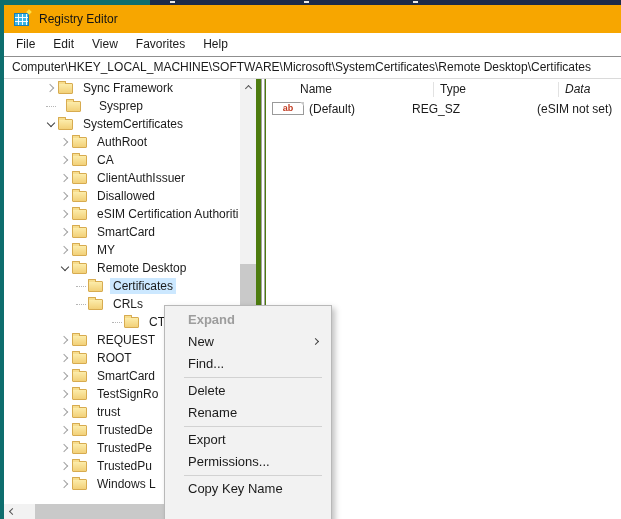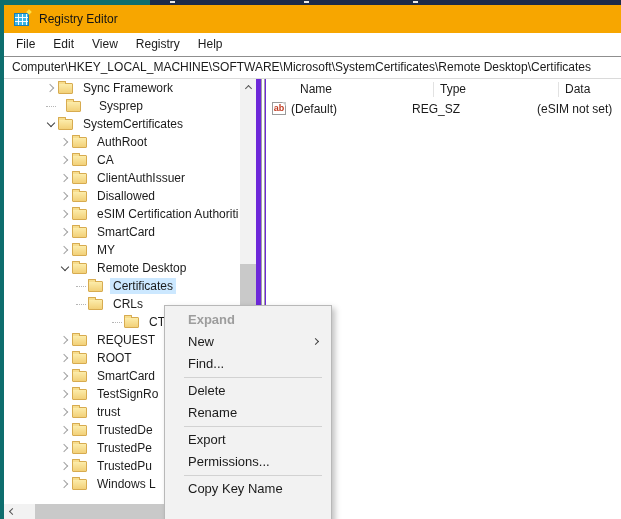--- a/index.html
+++ b/index.html
@@ -1,19 +1,19 @@
 <!DOCTYPE html>
 <html><head>
 <meta charset="utf-8">
 <style>
   * { box-sizing: border-box; margin: 0; padding: 0; }
   body { background:#fff; }
   .stage {
     position: relative; width: 621px; height: 519px; overflow: hidden;
-    background: #6d28d9; font-family: "Liberation Sans", sans-serif;
+    background: #4d7c0f; font-family: "Liberation Sans", sans-serif;
     font-size: 12px; color: #1b1b1b; cursor: default;
   }
   
   .top-strip { position:absolute; left:0; top:0; width:621px; height:5px; background:#1C2B4A; }
   .top-strip .teal { position:absolute; left:0; top:0; width:150px; height:5px; background:#0E6E6E; }
   .top-strip .dash { position:absolute; top:1px; height:2px; width:5px; background:#e9e9e9; }
   .left-stripe { position:absolute; left:0; top:5px; width:4px; height:514px; background:#0E6E6E; }
 
   
   .titlebar { position:absolute; left:4px; top:5px; right:0; height:28px; background:#F7A600;
@@ -69,25 +69,25 @@
   .sb-corner { position:absolute; left:240px; top:504px; width:16px; height:15px; background:#f2f2f2; }
 
   
   .splitter { position:absolute; left:261px; top:79px; width:4px; height:440px; background:#fff;
     border-left:1px solid #a3a3a3; border-right:1px solid #a3a3a3; }
 
   
   .rpanel { position:absolute; left:266px; top:79px; right:0; bottom:0; background:#fff; }
   .rheader { display:flex; height:20px; align-items:center; }
   .hcell { height:15px; line-height:15px; padding-left:6px; border-right:1px solid #e2e2e2; }
-  .hcell.c1 { width:140px;margin-left:28px; } .hcell.c2 { width:125px; } .hcell.c3 { flex:1; border-right:none; }
+  .hcell.c1 { width:140px;margin-left:28px; } .hcell.c2 { width:125px; } .hcell.c3 { flex:1; border-right:none;font-style:italic; }
   .rrow { display:flex; height:19px; align-items:center; }
   .rcell { padding-left:6px; display:flex; align-items:center; }
   .rcell.c1 { width:140px; } .rcell.c2 { width:125px; } .rcell.c3 { flex:1; }
-  .ab-icon { position:relative; width:14px; height:13px; flex:none; border:1px solid #9a9a9a; background:#fff;
+  .ab-icon { position:relative; width:32px; height:13px; flex:none; border:1px solid #9a9a9a; background:#fff;
     color:#c03a20; font-weight:bold; font-size:9px; line-height:11px; text-align:center; margin-right:5px; }
   .ab-icon::after { content:""; position:absolute; right:-1px; top:-1px; width:0; height:0;
     border-left:4px solid transparent; border-top:4px solid #c9c9c9; }
 
   
   .cmenu { position:absolute; left:164px; top:305px; width:168px; height:236px; background:#f2f2f2;
     border:1px solid #b8b8b8; box-shadow:3px 3px 6px rgba(0,0,0,.25); padding-top:3px;
     z-index:10; font-size:13px; }
   .citem { height:22px; line-height:22px; padding-left:23px; position:relative; color:#1b1b1b; }
   .citem.disabled { color:#9d9d9d; font-weight:bold; }
@@ -110,21 +110,21 @@
 
   <div class="titlebar">
     <span class="reg-icon"></span>
     <span class="title-text">Registry Editor</span>
   </div>
 
   <div class="menubar" id="menubar">
       <span class="menu-item">File</span>
       <span class="menu-item">Edit</span>
       <span class="menu-item">View</span>
-      <span class="menu-item">Registry</span>
+      <span class="menu-item">Favorites</span>
       <span class="menu-item">Help</span>
     </div>
 
   <div class="addressbar">Computer\HKEY_LOCAL_MACHINE\SOFTWARE\Microsoft\SystemCertificates\Remote Desktop\Certificates</div>
 
   <div class="guide" style="left:12px; top:79px; height:424px"></div>
   <div class="guide" style="left:26px; top:79px; height:424px"></div>
   <div class="guide" style="left:40px; top:79px; height:424px"></div>
   <div class="guide" style="left:53px; top:79px; height:424px"></div>
   <div class="guide" style="left:67px; top:132px; height:369px"></div>

